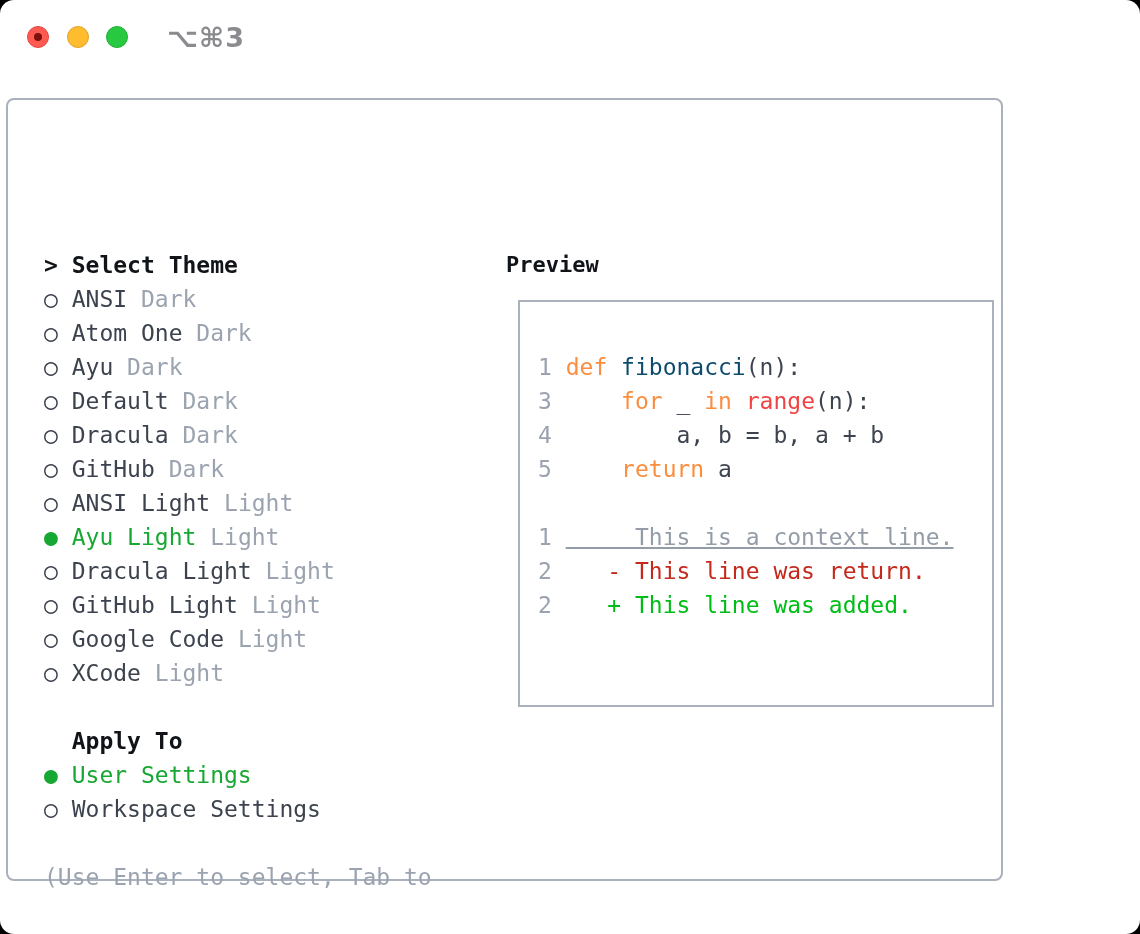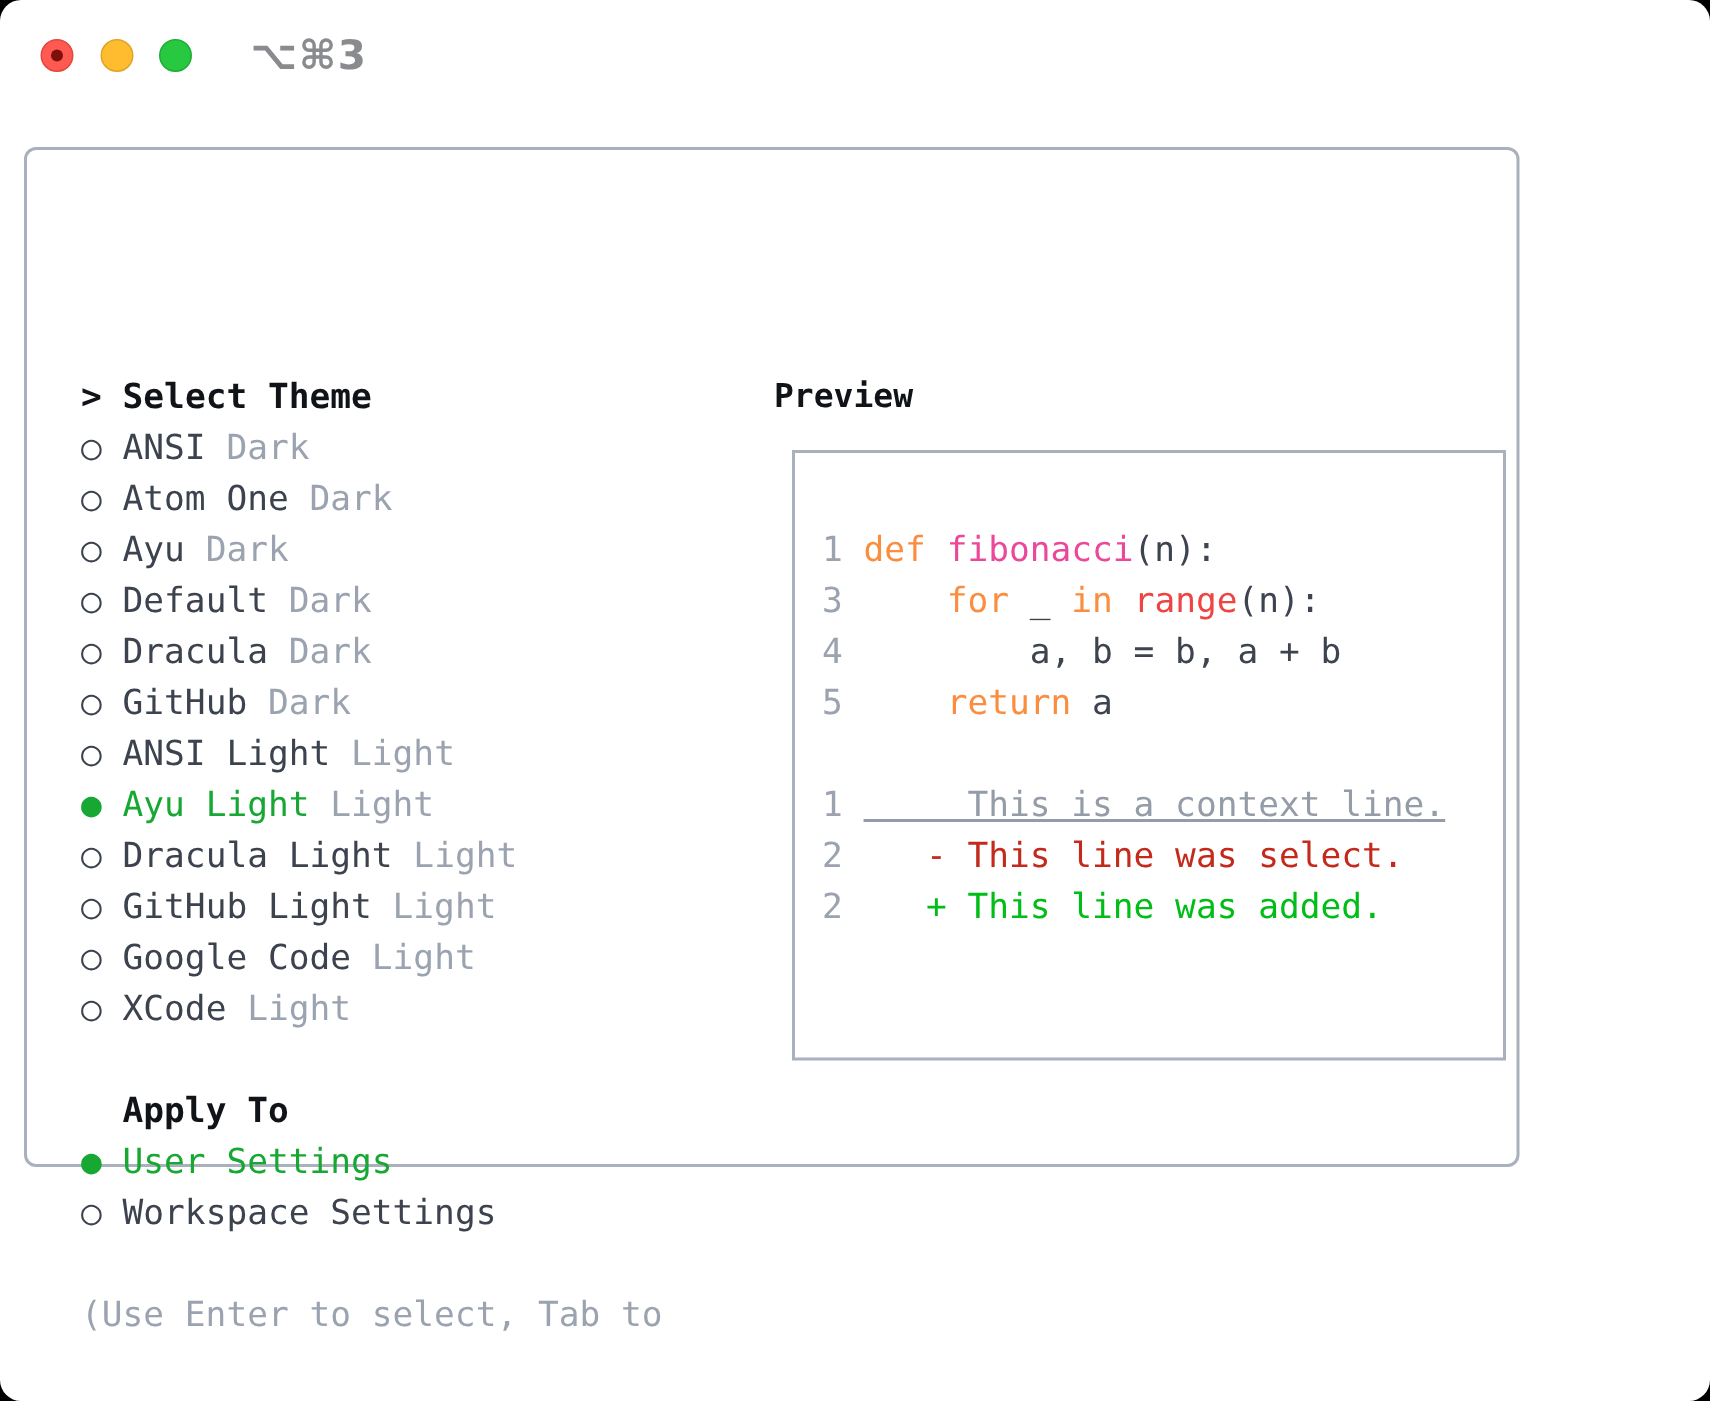--- a/index.html
+++ b/index.html
@@ -13,42 +13,42 @@
   .tl{position:absolute;top:26px;width:22px;height:22px;border-radius:50%;
       box-sizing:border-box;display:flex;align-items:center;justify-content:center;}
   .tl.red{left:27px;background:#ff5a52;border:1px solid #e5463f;}
   .tl.red .dot{width:8px;height:8px;border-radius:50%;background:#7d100c;}
   .tl.yellow{left:67px;background:#febc2e;border:1px solid #e0a426;}
   .tl.green{left:106px;background:#28c840;border:1px solid #1eae35;}
   .win-title{position:absolute;left:167px;top:22px;
       font-family:"DejaVu Sans",sans-serif;font-weight:bold;font-size:27px;
       color:#8a8b8e;letter-spacing:1px;}
   
-  .main-box{position:absolute;left:16px;top:98px;width:997px;height:680px;
+  .main-box{position:absolute;left:6px;top:98px;width:997px;height:783px;
       box-sizing:border-box;border:2px solid #a9b1bc;border-radius:8px;background:#fff;}
   
   .left-col{position:absolute;left:36px;top:148px;
       font-size:23px;line-height:34px;color:#3c434e;}
   .row{height:34px;white-space:pre;}
   .hdr{font-weight:bold;color:#101418;}
   .caret{font-weight:bold;color:#101418;}
   .sel{color:#17a733;}
   .variant{color:#9aa3af;}
   .hint-line{color:#9aa3af;}
   
   .right-hdr{position:absolute;left:498px;top:148px;height:34px;line-height:34px;
       font-size:22px;font-weight:bold;color:#101418;white-space:pre;}
   .preview-box{position:absolute;left:510px;top:200px;width:476px;height:407px;
       box-sizing:border-box;border:2px solid #a9b1bc;background:#fff;
       padding:48px 14px 0 18px;font-size:23px;line-height:34px;overflow:hidden;}
   
   .c-num{color:#9aa3af;}
   .c-txt{color:#3d4450;}
   .c-kw{color:#fa8d3e;}
-  .c-fn{color:#ec4899;}
+  .c-fn{color:#0c4a6e;}
   .c-lit{color:#a37acc;}
   .c-special{color:#ef4444;text-align:right;}
   .c-ctx{color:#939ca7;text-decoration:underline;}
   .c-del{color:#c42a1c;}
   .c-add{color:#00bd17;}
 </style>
 </head>
 <body>
 
 <div class="window">
@@ -98,18 +98,18 @@
 
     <div class="right-hdr">Preview</div>
 
     <div class="preview-box" id="preview-box">
         <div class="row"><span class="c-num">1 </span><span class="c-kw">def </span><span class="c-fn">fibonacci</span><span class="c-txt">(n):</span></div>
         <div class="row"><span class="c-num">3 </span><span class="c-txt">    </span><span class="c-kw">for</span><span class="c-txt"> _ </span><span class="c-kw">in</span><span class="c-txt"> </span><span class="c-special">range</span><span class="c-txt">(n):</span></div>
         <div class="row"><span class="c-num">4 </span><span class="c-txt">        a, b = b, a + b</span></div>
         <div class="row"><span class="c-num">5 </span><span class="c-txt">    </span><span class="c-kw">return</span><span class="c-txt"> a</span></div>
         <div class="row"></div>
         <div class="row"><span class="c-num">1 </span><span class="c-ctx">     This is a context line.</span></div>
-        <div class="row"><span class="c-num">2 </span><span class="c-txt">   </span><span class="c-del">- This line was select.</span></div>
+        <div class="row"><span class="c-num">2 </span><span class="c-txt">   </span><span class="c-del">- This line was return.</span></div>
         <div class="row"><span class="c-num">2 </span><span class="c-txt">   </span><span class="c-add">+ This line was added.</span></div>
       </div>
 
   </div>
 </div>
 
 </body></html>

